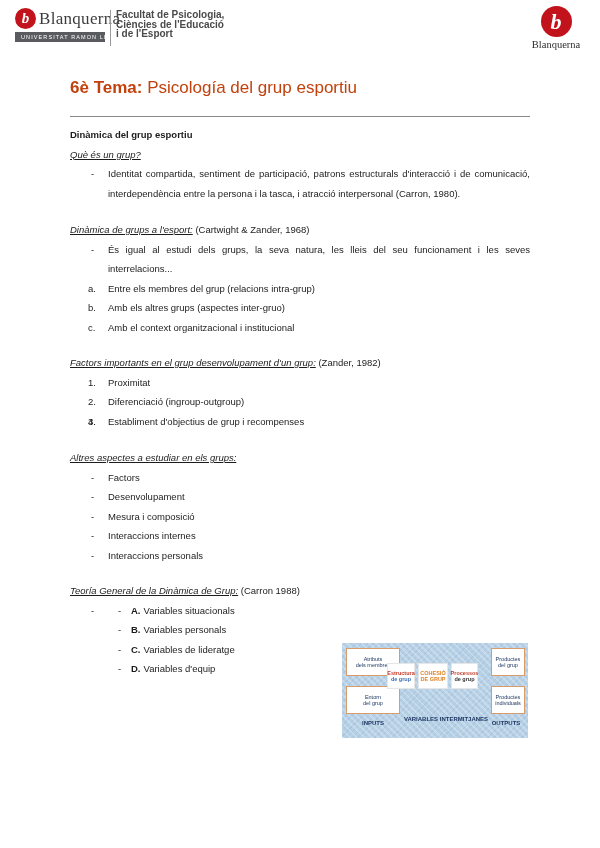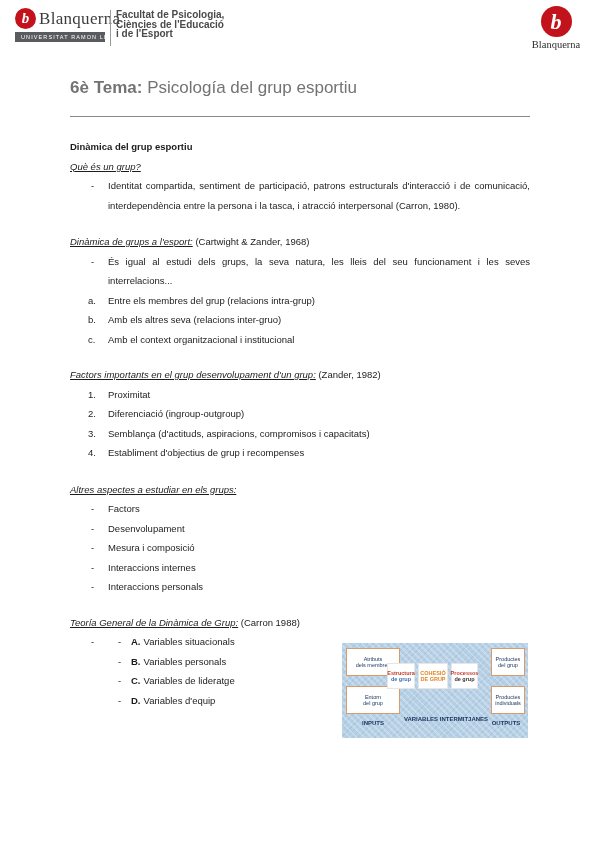--- a/index.html
+++ b/index.html
@@ -24,24 +24,24 @@
   .logo-circle.lg .mono{font-size:22px;line-height:1;}
   .brand-serif{font-family:"Liberation Serif", serif;font-size:17px;color:#3c3c3c;letter-spacing:.3px;}
   .hl-bar{margin-top:3px;background:#5a5b5e;color:#fff;font-size:5.5px;letter-spacing:1.1px;
     padding:2px 4px 2px 6px;width:90px;text-align:center;white-space:nowrap;}
   .hl-divider{position:absolute;left:95px;top:2px;width:1px;height:36px;background:#9a9a9a;}
   .hl-faculty{position:absolute;left:101px;top:2px;font-size:10px;line-height:9.5px;color:#4a4a4a;font-weight:bold;}
   .hr-group{position:absolute;right:0;top:-2px;width:64px;display:flex;flex-direction:column;align-items:center;}
   .hr-group .brand-sm{font-family:"Liberation Serif", serif;font-size:10.5px;color:#2e2e2e;margin-top:2px;}
   
   .content{position:absolute;left:70px;top:78px;width:460px;font-size:9.5px;line-height:19.5px;}
-  .title{font-size:17px;line-height:20px;color:#737373;}
+  .title{font-size:17px;line-height:20px;color:#c2410c;}
   .title .t-bold{font-weight:bold;}
   .rule{border:none;border-top:1px solid #8a8a8a;margin-top:18px;}
-  .h-bold{font-weight:bold;margin-top:20px;}
+  .h-bold{font-weight:bold;margin-top:8px;}
   .u{text-decoration:underline;font-style:italic;}
   .h-row{margin-top:0;}
   .sec-gap{margin-top:17px;}
   .sec-gap2{margin-top:16px;}
   .li{position:relative;padding-left:38px;}
   .li .marker{position:absolute;left:21px;top:0;}
   .li .marker.alpha{left:18px;}
   .li.just{text-align:justify;}
   .li.sub{padding-left:61px;}
   .li.sub .marker{left:48px;}
@@ -107,27 +107,27 @@
     <div class="title"><span class="t-bold">6è Tema:</span><span> Psicología del grup esportiu</span></div>
     <hr class="rule">
 
     <div class="h-bold">Dinàmica del grup esportiu</div>
     <div class="h-row"><span class="u">Què és un grup?</span></div>
     <div class="li just"><span class="marker">-</span><span>Identitat compartida, sentiment de participació, patrons estructurals d'interacció i de comunicació, interdependència entre la persona i la tasca, i atracció interpersonal (Carron, 1980).</span></div>
 
     <div class="h-row sec-gap"><span class="u">Dinàmica de grups a l'esport:</span><span> (Cartwight &amp; Zander, 1968)</span></div>
     <div class="li just"><span class="marker">-</span><span>És igual al estudi dels grups, la seva natura, les lleis del seu funcionament i les seves interrelacions...</span></div>
     <div class="li"><span class="marker alpha">a.</span><span>Entre els membres del grup (relacions intra-grup)</span></div>
-    <div class="li"><span class="marker alpha">b.</span><span>Amb els altres seva (relacions inter-gruo)</span></div>
+    <div class="li"><span class="marker alpha">b.</span><span>Amb els altres grups (aspectes inter-gruo)</span></div>
     <div class="li"><span class="marker alpha">c.</span><span>Amb el context organitzacional i institucional</span></div>
 
     <div class="h-row sec-gap2"><span class="u">Factors importants en el grup desenvolupament d'un grup:</span><span> (Zander, 1982)</span></div>
     <div class="li"><span class="marker alpha">1.</span><span>Proximitat</span></div>
     <div class="li"><span class="marker alpha">2.</span><span>Diferenciació (ingroup-outgroup)</span></div>
-    <div class="li"><span class="marker alpha">3.</span><span>Semblança (d'actituds, aspiracions, compromisos i capacitats)</span></div>
+    <div class="li"><span class="marker alpha">3.</span></div>
     <div class="li"><span class="marker alpha">4.</span><span>Establiment d'objectius de grup i recompenses</span></div>
 
     <div class="h-row sec-gap"><span class="u">Altres aspectes a estudiar en els grups:</span></div>
     <div class="li"><span class="marker">-</span><span>Factors</span></div>
     <div class="li"><span class="marker">-</span><span>Desenvolupament</span></div>
     <div class="li"><span class="marker">-</span><span>Mesura i composició</span></div>
     <div class="li"><span class="marker">-</span><span>Interaccions internes</span></div>
     <div class="li"><span class="marker">-</span><span>Interaccions personals</span></div>
 
     <div class="h-row sec-gap2"><span class="u">Teoría General de la Dinàmica de Grup:</span><span> (Carron 1988)</span></div>

